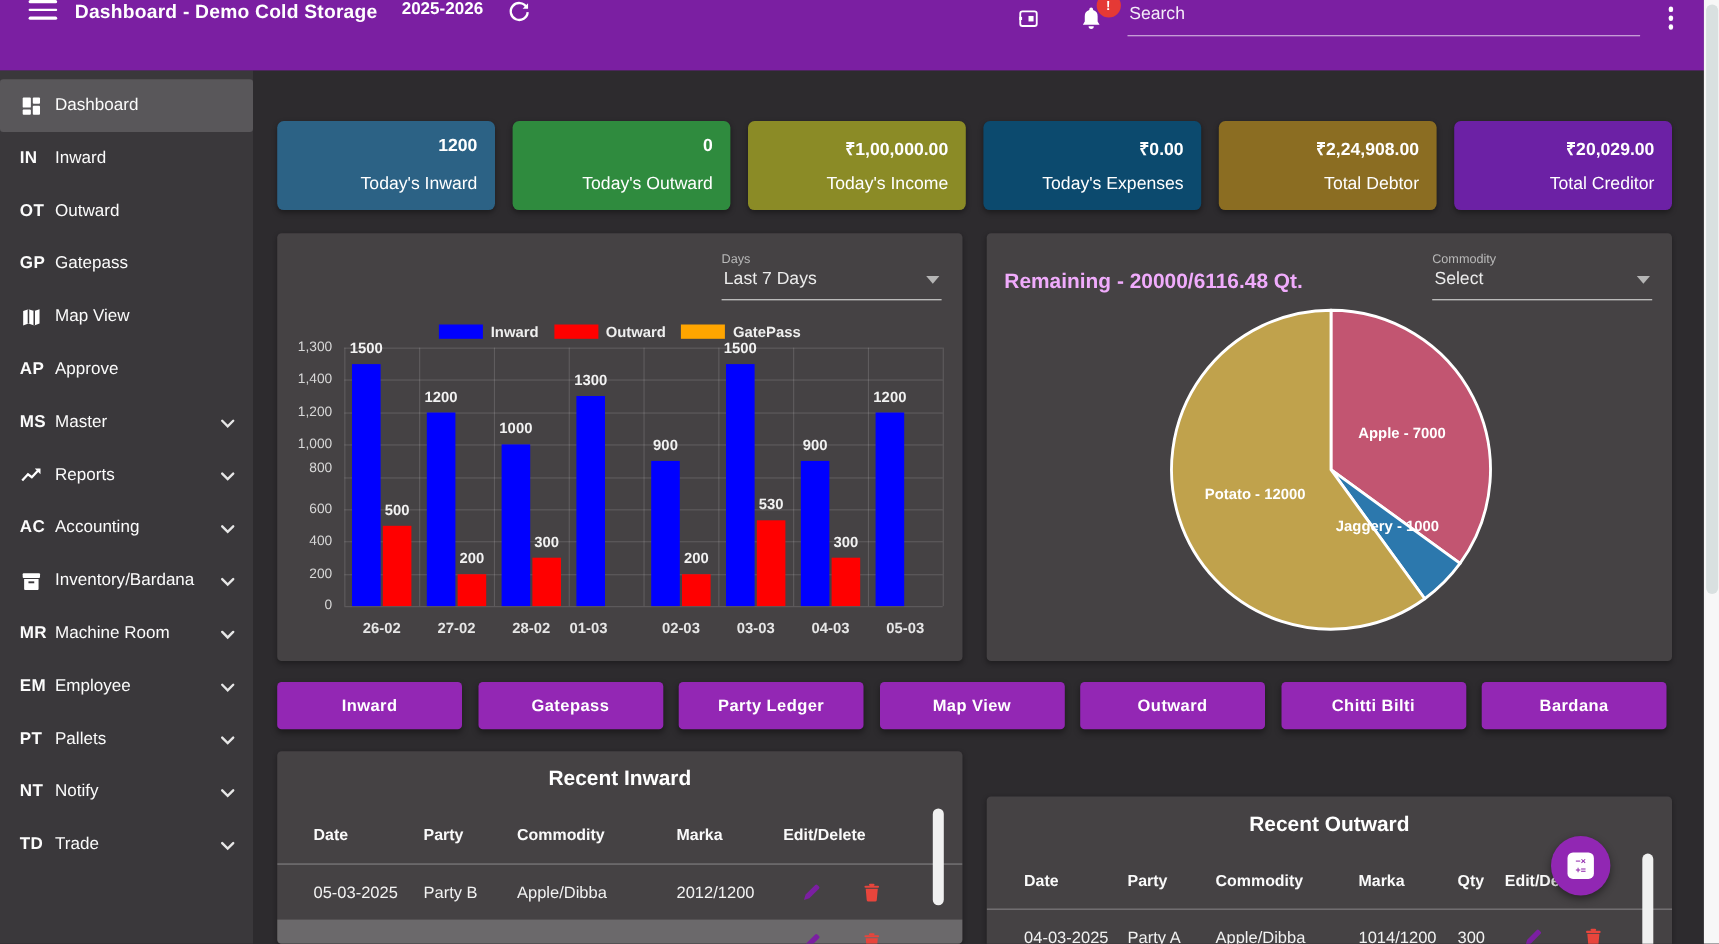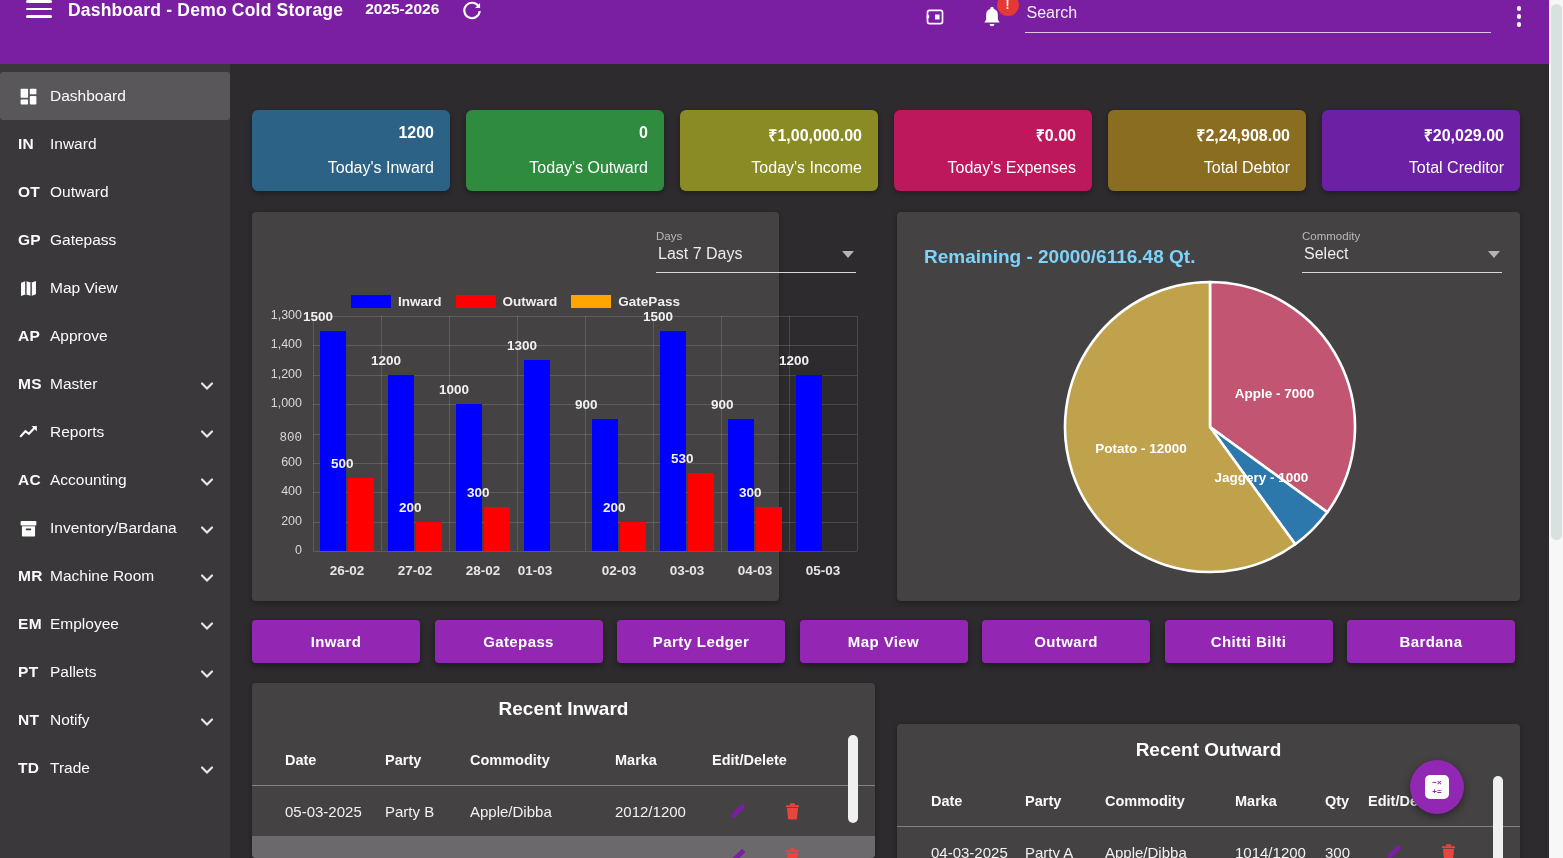--- a/index.html
+++ b/index.html
@@ -44,45 +44,45 @@
 
   
   .cards-row { position:absolute; left:252px; top:110px; display:flex; gap:16px; }
   .stat-card { width:198px; height:81px; border-radius:6px; padding:14px 16px; display:flex;
                flex-direction:column; justify-content:space-between; box-shadow:0 2px 5px rgba(0,0,0,.35); }
   .stat-value { font-size:16px; font-weight:bold; text-align:right; }
   .stat-label { font-size:16px; text-align:right; }
 
   
   .panel { position:absolute; background:#454244; border-radius:4px; box-shadow:0 2px 5px rgba(0,0,0,.3); }
-  .bar-panel { left:252px; top:212px; width:527px; height:389px; }
+  .bar-panel { left:252px; top:212px; width:623px; height:389px; }
   .pie-panel { left:897px; top:212px; width:623px; height:389px; }
 
   .select-box { position:absolute; width:200px; }
   .select-label { font-size:11.5px; color:#b9b9b9; }
   .select-value { font-size:16px; color:#ececec; padding:3px 2px 9px; border-bottom:1px solid #d8d8d8;
                   position:relative; cursor:pointer; }
   .select-arrow { position:absolute; right:2px; top:9px; width:0; height:0;
                   border-left:6px solid transparent; border-right:6px solid transparent; border-top:7px solid #b5b5b5; }
 
   
   .legend { position:absolute; left:0; top:82px; width:100%; display:flex; justify-content:center; gap:14px; align-items:center;}
   .legend-item { display:flex; align-items:center; gap:7px; }
   .legend-swatch { width:40px; height:13px; }
   .legend-text { font-size:13.5px; color:#efefef; font-weight:bold; }
   .plot { position:absolute; left:61px; top:104px; width:544px; height:235px; }
   .gl-h { position:absolute; left:0; width:100%; height:1px; background:rgba(255,255,255,.14); }
   .gl-v { position:absolute; top:0; width:1px; height:100%; background:rgba(255,255,255,.14); }
   .ytick { position:absolute; left:2px; width:48px; text-align:right; font-size:12.5px; color:#d8d8d8; }
   .xtick { position:absolute; width:68px; text-align:center; font-size:13.5px; font-weight:bold; color:#e6e6e6; }
   .bar { position:absolute; }
-  .bar-val { position:absolute; width:60px; text-align:left; font-size:13.5px; font-weight:bold; color:#f2f2f2; }
-
-  
-  .pie-title { position:absolute; left:27px; top:34px; font-size:19px; font-weight:bold; color:#7dd3fc;text-align:center; }
+  .bar-val { position:absolute; width:60px; text-align:center; font-size:13.5px; font-weight:bold; color:#f2f2f2; }
+
+  
+  .pie-title { position:absolute; left:16px; top:34px; font-size:19px; font-weight:bold; color:#f0abfc;text-align:center; }
   .pie-svg { position:absolute; left:160px; top:62px; }
   .pie-svg text { font-family:"Liberation Sans", sans-serif; font-size:13.5px; font-weight:bold; fill:#fff; }
 
   
   .buttons-row { position:absolute; left:252px; top:620px; width:1263px; display:flex; justify-content:space-between; }
   .action-btn { width:168px; height:43px; background:#9327b4; color:#fff; border:none; border-radius:4px;
                 font-family:inherit; font-size:15px; font-weight:bold; letter-spacing:.4px; cursor:pointer;
                 box-shadow:0 3px 6px rgba(0,0,0,.4); }
 
   
@@ -274,21 +274,21 @@
       <div class="stat-label">Today's Inward</div>
     </div>
     <div class="stat-card" style="background: rgb(47, 139, 62);">
       <div class="stat-value">0</div>
       <div class="stat-label">Today's Outward</div>
     </div>
     <div class="stat-card" style="background: rgb(139, 139, 38);">
       <div class="stat-value">₹1,00,000.00</div>
       <div class="stat-label">Today's Income</div>
     </div>
-    <div class="stat-card" style="background: #be185d;">
+    <div class="stat-card" style="background: #0c4a6e;">
       <div class="stat-value">₹0.00</div>
       <div class="stat-label">Today's Expenses</div>
     </div>
     <div class="stat-card" style="background: rgb(139, 109, 34);">
       <div class="stat-value">₹2,24,908.00</div>
       <div class="stat-label">Total Debtor</div>
     </div>
     <div class="stat-card" style="background: rgb(108, 33, 165);">
       <div class="stat-value">₹20,029.00</div>
       <div class="stat-label">Total Creditor</div>
@@ -360,21 +360,21 @@
       <div class="bar" style="left: 443px; top: 190.938px; width: 26px; height: 44.0625px; background: rgb(255, 0, 0);"></div>
       <div class="bar-val" style="left: 426px; top: 168.938px;">300</div>
       <div class="bar" style="left: 483px; top: 58.75px; width: 26px; height: 176.25px; background: rgb(0, 0, 255);"></div>
       <div class="bar-val" style="left: 466px; top: 36.75px;">1200</div>
     </div>
   <div id="bar-extras">
       <div class="ytick" style="top: 331px;">0</div>
       <div class="ytick" style="top: 301.625px;">200</div>
       <div class="ytick" style="top: 272.25px;">400</div>
       <div class="ytick" style="top: 242.875px;">600</div>
-      <div class="ytick" style="top: 219px; font-family: Liberation Mono, monospace;">800</div>
+      <div class="ytick" style="top: 206px;">800</div>
       <div class="ytick" style="top: 184.125px;">1,000</div>
       <div class="ytick" style="top: 154.75px;">1,200</div>
       <div class="ytick" style="top: 125.375px;">1,400</div>
       <div class="ytick" style="top: 96px;">1,300</div>
       <div class="xtick" style="left: 61px; top: 351px;">26-02</div>
       <div class="xtick" style="left: 129px; top: 351px;">27-02</div>
       <div class="xtick" style="left: 197px; top: 351px;">28-02</div>
       <div class="xtick" style="left: 249px; top: 351px;">01-03</div>
       <div class="xtick" style="left: 333px; top: 351px;">02-03</div>
       <div class="xtick" style="left: 401px; top: 351px;">03-03</div>

